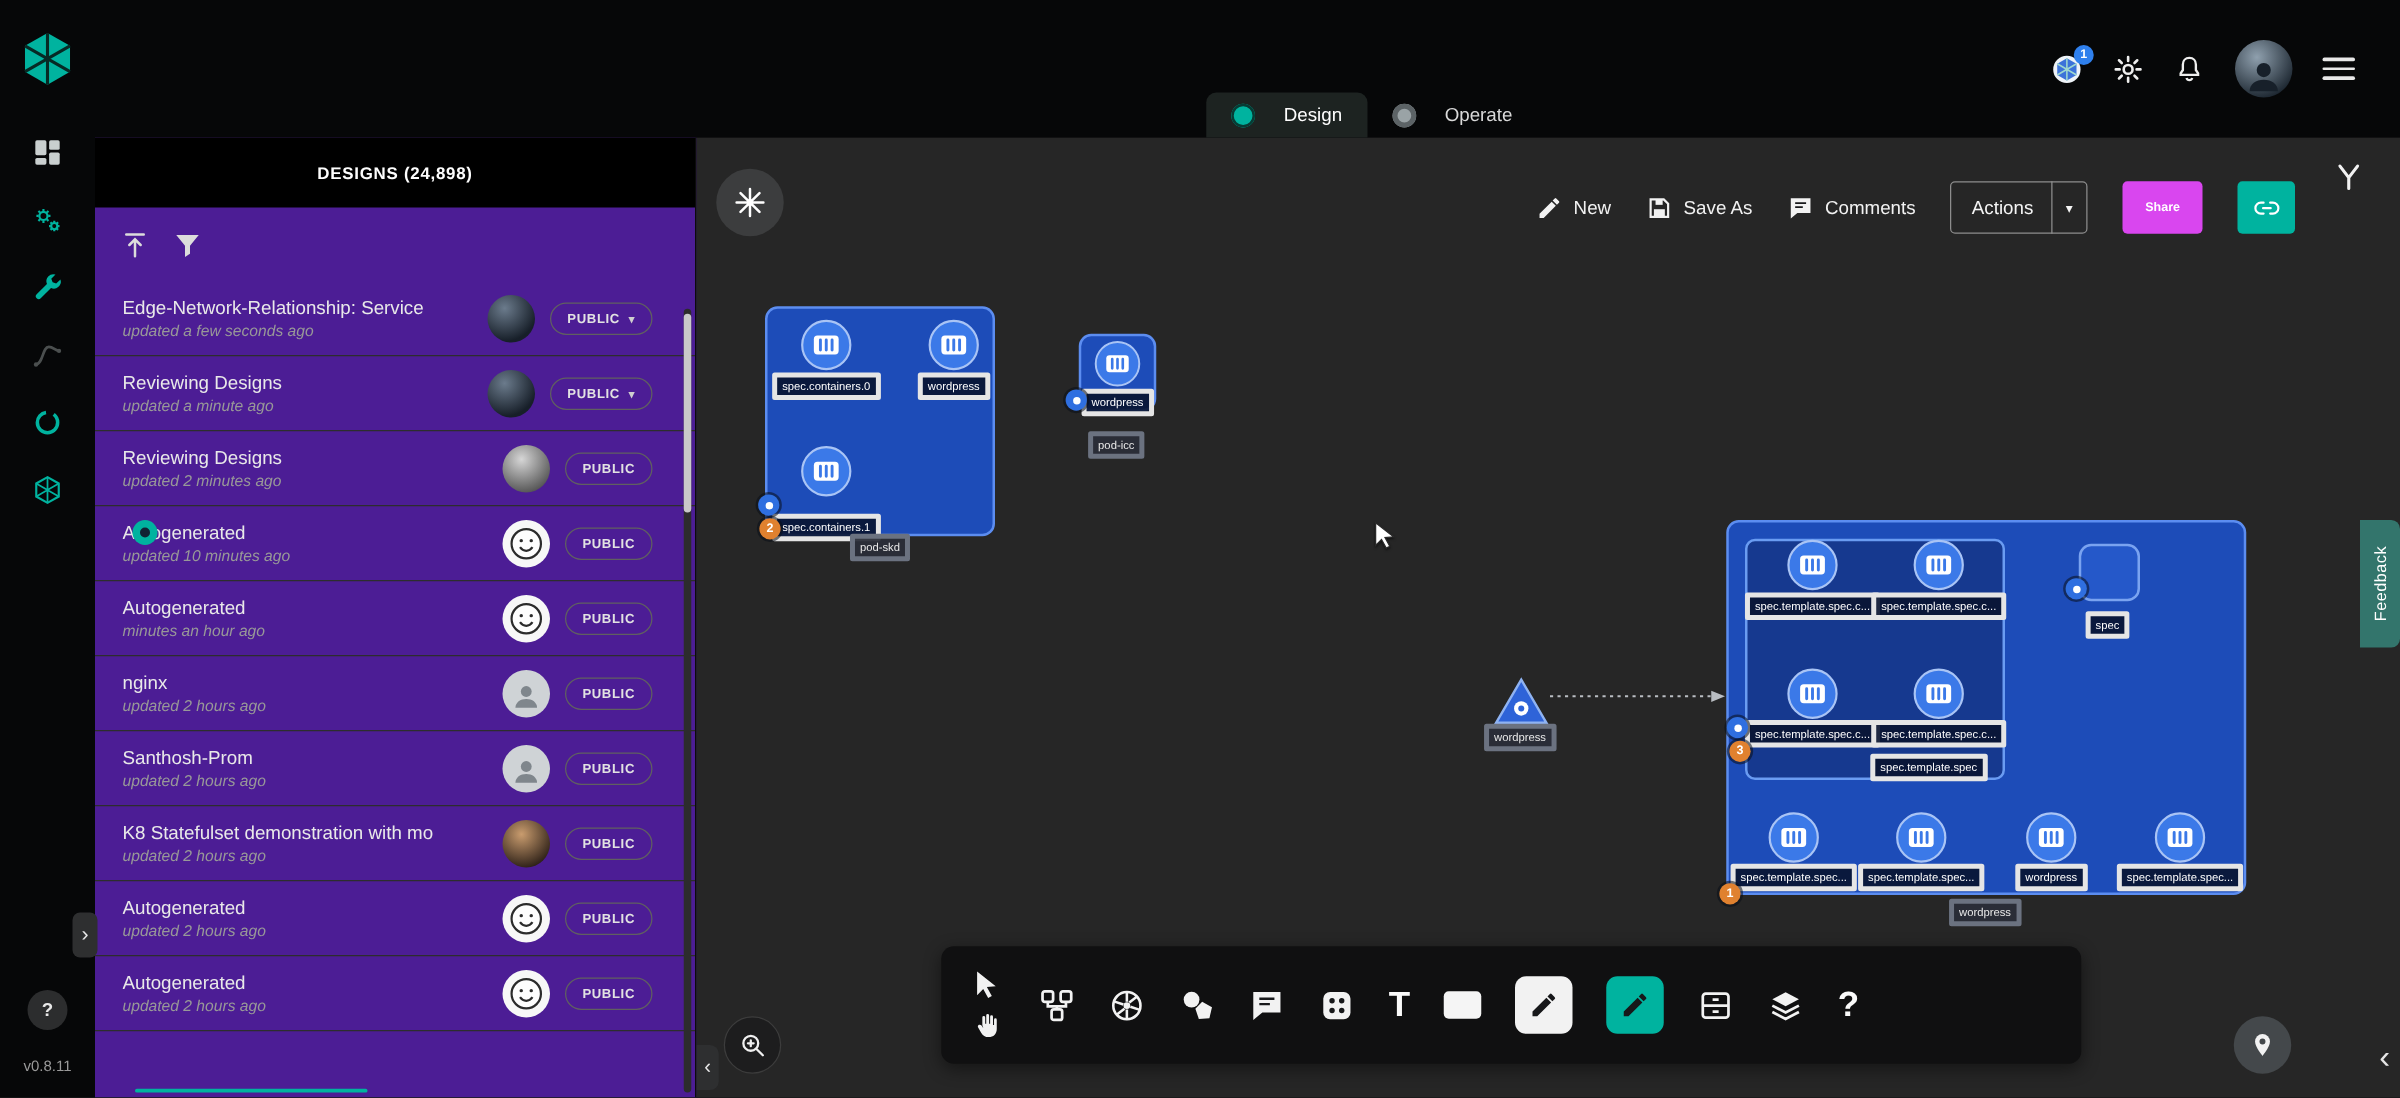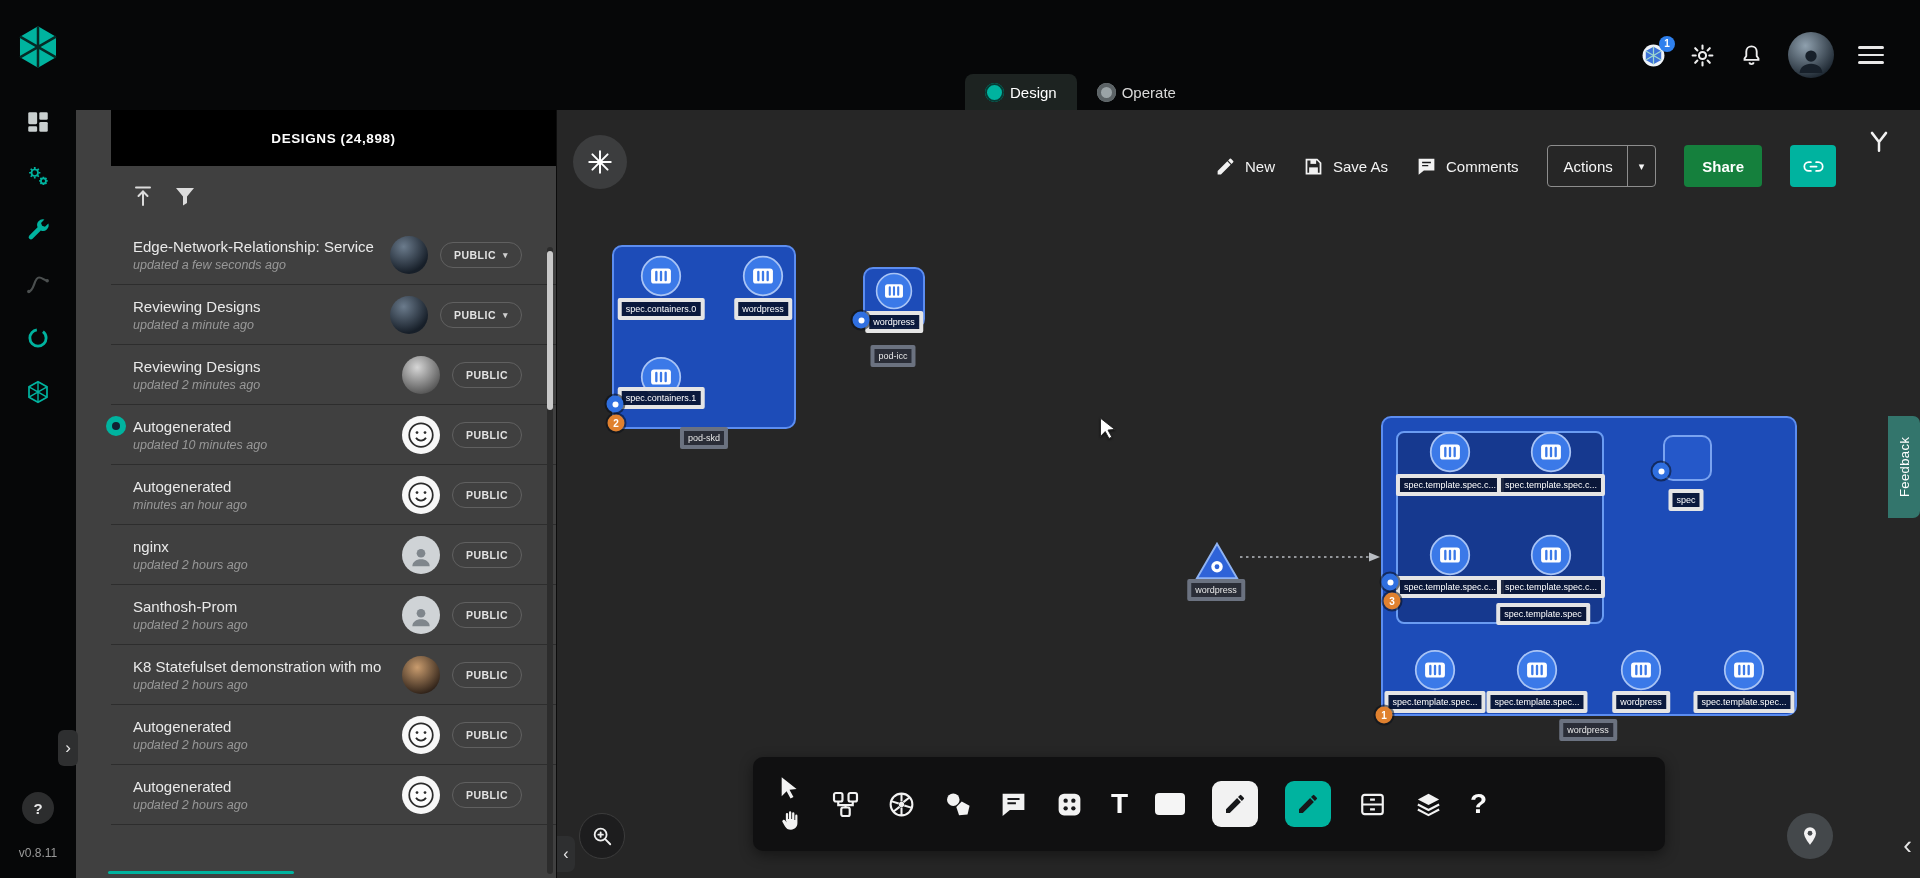--- a/index.html
+++ b/index.html
@@ -31,21 +31,21 @@
   .org-btn { margin-left:56px; color:#e3e3e3; }
   .org-btn svg { width:28px; height:28px; }
   .slash { color:#9a9a9a; font-size:22px; margin:0 16px 0 14px; }
   .name-field { display:flex; flex-direction:column; width:178px; }
   .name-label { color:#a8a8a8; font-size:12px; margin-bottom:3px; }
   .name-input { background:transparent; border:none; border-bottom:1px solid #9a9a9a; color:#f2f2f2;
     font-size:16px; padding:2px 0 5px; width:178px; outline:none; font-family:inherit; }
   .cloud-btn { margin-left:22px; color:#e6e6e6; } .cloud-btn svg { width:30px; height:30px; }
 
   .mode-tabs { position:absolute; left:889px; bottom:0; display:flex; align-items:flex-end; }
-  .mode-tab { height:36px; display:flex; align-items:center; gap:6px; padding:0 20px;
+  .mode-tab { height:36px; display:flex; align-items:center; gap:23px; padding:0 20px;
     border-radius:8px 8px 0 0; color:#d9d9d9; font-size:15px; }
   .mode-tab.active { background:#1d2321; color:#ffffff; }
   .tab-dot { width:19px; height:19px; border-radius:50%; flex:none; }
   .tab-dot.design { background:#00B39F; box-shadow:inset 0 0 0 2px #073b34; }
   .tab-dot.operate { background:#9aa3a6; box-shadow:inset 0 0 0 4px #5c6366; }
 
   .top-right { position:absolute; right:36px; top:0; height:110px; display:flex; align-items:center; gap:24px; }
   .tr-btn { position:relative; color:#eeeeee; display:flex; align-items:center; }
   .tr-btn svg { width:25px; height:25px; }
   .provider-ic { width:27px; height:27px; }
@@ -53,22 +53,22 @@
     background:#2f80ed; color:#fff; font-size:10px; font-weight:700; display:flex; align-items:center;
     justify-content:center; padding:0 4px; }
   .hdr-avatar { width:46px; height:46px; border-radius:50%;
     background:radial-gradient(circle at 38% 30%, #8fa0ae, #1d2731 78%); overflow:hidden; display:flex;
     align-items:flex-end; justify-content:center; }
   .hdr-avatar svg { width:34px; height:34px; color:#17202a; }
   .burger { display:flex; flex-direction:column; gap:5px; }
   .burger span { display:block; width:26px; height:2.5px; background:#e8e8e8; border-radius:2px; }
 
   
-  .designs-panel { position:absolute; left:76px; top:110px; width:481px; bottom:0; background:#404040;
-    z-index:4; overflow:hidden; border-right:1px solid #0c0c0c;padding-left:35px; }
+  .designs-panel { position:absolute; left:76px; top:110px; width:481px; bottom:0; background:#4c1d95;
+    z-index:4; overflow:hidden; border-right:1px solid #0c0c0c; }
   .panel-header { height:56px; background:#000; display:flex; align-items:center; justify-content:center;
     color:#fdfdfd; font-size:13.5px; font-weight:700; letter-spacing:.6px; }
   .search-row { display:flex; align-items:center; gap:18px; padding:18px 22px 14px 20px; }
   .search-wrap { position:relative; flex:1; }
   .search-input { width:100%; height:48px; background:transparent; border:1px solid #4d4d4d; border-radius:6px;
     color:#cfcfcf; font-size:15px; padding:0 44px 0 14px; outline:none; font-family:inherit; }
   .search-input::placeholder { color:#9c9c9c; }
   .search-ic { position:absolute; right:12px; top:12px; width:24px; height:24px; color:#e8e8e8; }
   .panel-ic-btn { color:#dcdcdc; } .panel-ic-btn svg { width:24px; height:24px; }
 
@@ -103,22 +103,22 @@
   .merge-btn { position:absolute; right:28px; top:18px; color:#f2f2f2; }
   .merge-btn svg { width:26px; height:26px; }
 
   .action-bar { position:absolute; top:35px; right:84px; display:flex; align-items:center; gap:28px; height:42px; }
   .ab-item { display:flex; align-items:center; gap:9px; color:#f2f2f2; font-size:15px; }
   .ab-item svg { width:21px; height:21px; }
   .actions-btn { display:flex; align-items:center; height:42px; border:1px solid #8d8d8d; border-radius:4px;
     color:#f5f5f5; font-size:15px; padding:0 0 0 16px; }
   .actions-btn .sep { width:1px; height:42px; background:#8d8d8d; margin-left:14px; }
   .actions-btn .caret { padding:0 11px; font-size:11px; }
-  .share-btn { height:42px; padding:0 18px; background:#15803d; color:#fff; border-radius:4px;
-    font-size:15px; font-weight:600; }
+  .share-btn { height:42px; padding:0 18px; background:#d946ef; color:#fff; border-radius:4px;
+    font-size:10px; font-weight:600; }
   .link-btn { height:42px; width:46px; background:#00B39F; color:#fff; border-radius:4px;
     display:flex; align-items:center; justify-content:center; }
   .link-btn svg { width:21px; height:21px; }
 
   
   .group-box { position:absolute; border:2px solid #5c8df0; border-radius:10px; background:#1d4cb8; }
   .inner-box  { position:absolute; border:2px solid #6a9cf2; border-radius:8px; background:#16398f; }
   .spec-node  { position:absolute; border:2px solid #7aa3f0; border-radius:10px; background:#2558c9; }
   .cnode { position:absolute; width:42px; height:42px; transform:translate(-50%,-50%); }
   .chip { position:absolute; transform:translate(-50%,-50%); background:rgba(9,20,48,.9);
@@ -614,21 +614,21 @@
         <use href="#sym-container"></use>
       </svg>
     <svg class="cnode" style="left:206px;top:166px">
         <use href="#sym-container"></use>
       </svg>
     <svg class="cnode" style="left:104px;top:267px">
         <use href="#sym-container"></use>
       </svg>
     <div class="chip" style="left:104px;top:199px">spec.containers.0</div>
     <div class="chip" style="left:206px;top:199px">wordpress</div>
-    <div class="chip" style="left:104px;top:288px">spec.containers.1</div>
+    <div class="chip" style="left:104px;top:312px">spec.containers.1</div>
     <div class="chip gray" style="left:147px;top:328px">pod-skd</div>
     <div class="badge blue" style="left:58px;top:294px">
         <i></i>
       </div>
     <div class="badge orange" style="left:59px;top:313px">2</div>
 
     <div class="group-box" style="left:306px;top:157px;width:62px;height:62px"></div>
     <svg class="cnode" style="left:337px;top:181px;width:38px;height:38px">
         <use href="#sym-container"></use>
       </svg>

